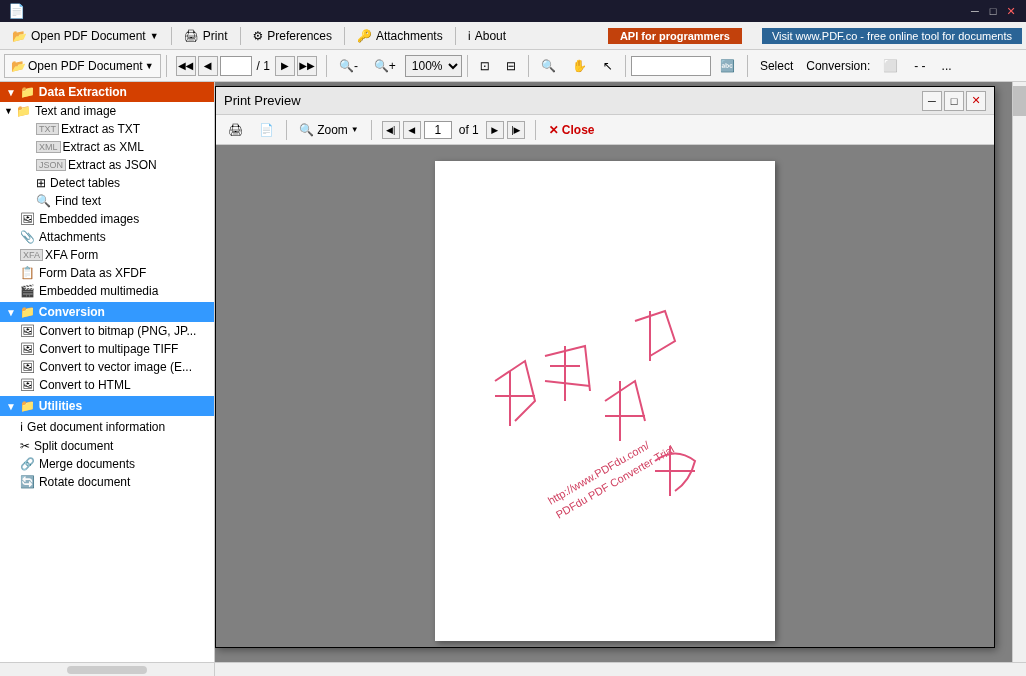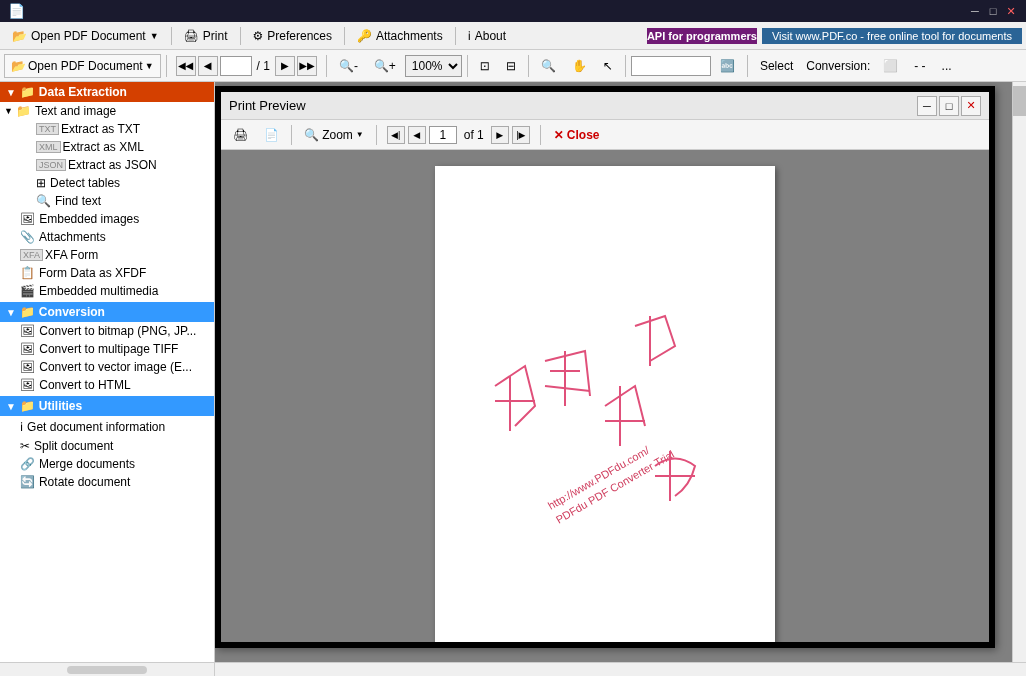--- a/index.html
+++ b/index.html
@@ -32,37 +32,37 @@
     .menu-item {
       display: flex; align-items: center; gap: 4px;
       padding: 3px 8px;
       cursor: pointer;
       font-size: 12px;
       color: #000;
       height: 100%;
     }
     .menu-separator { width: 1px; height: 18px; background: #bbb; margin: 0 4px; }
     .api-btn {
-      background: #701a75;
+      background: #c2410c;
       color: white;
-      padding: 2px 0;
+      padding: 2px 12px;
       font-size: 11px;
       font-weight: bold;
       border: none;
       cursor: pointer;
       margin-left: auto;
     }
     .visit-btn {
       background: #2a6496;
       color: white;
       padding: 2px 10px;
       font-size: 11px;
       border: none;
       cursor: pointer;
-      margin-left: 5px;
+      margin-left: 20px;
       text-align: center;
     }
 
     
     #toolbar {
       background: #f5f5f5;
       height: 32px;
       border-bottom: 1px solid #ccc;
       display: flex;
       align-items: center;
@@ -147,21 +147,21 @@
     }
 
     
     #print-preview {
       position: absolute;
       top: 4px;
       left: 0px;
       width: 780px;
       height: 562px;
       background: #e5e5e5;
-      border: 6px solid #000000;
+      border: 1px solid #000000;
       box-shadow: 2px 2px 8px rgba(0,0,0,0.4);
       display: flex;
       flex-direction: column;
     }
     #pp-titlebar {
       background: #e8e8e8;
       border-bottom: 1px solid #ccc;
       height: 28px;
       display: flex;
       align-items: center;

